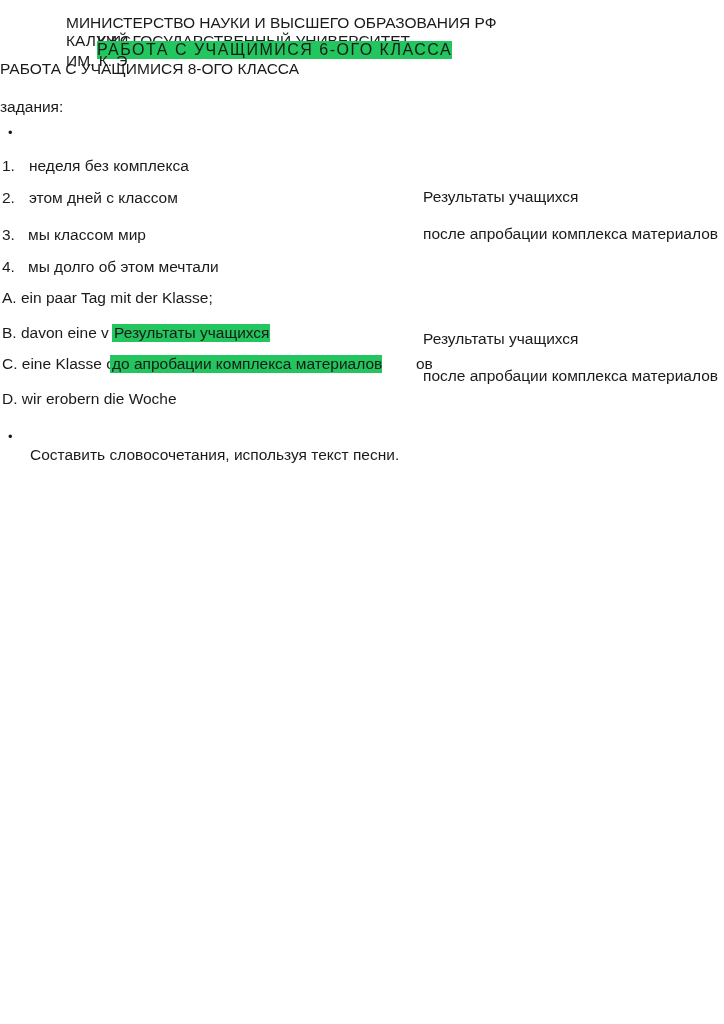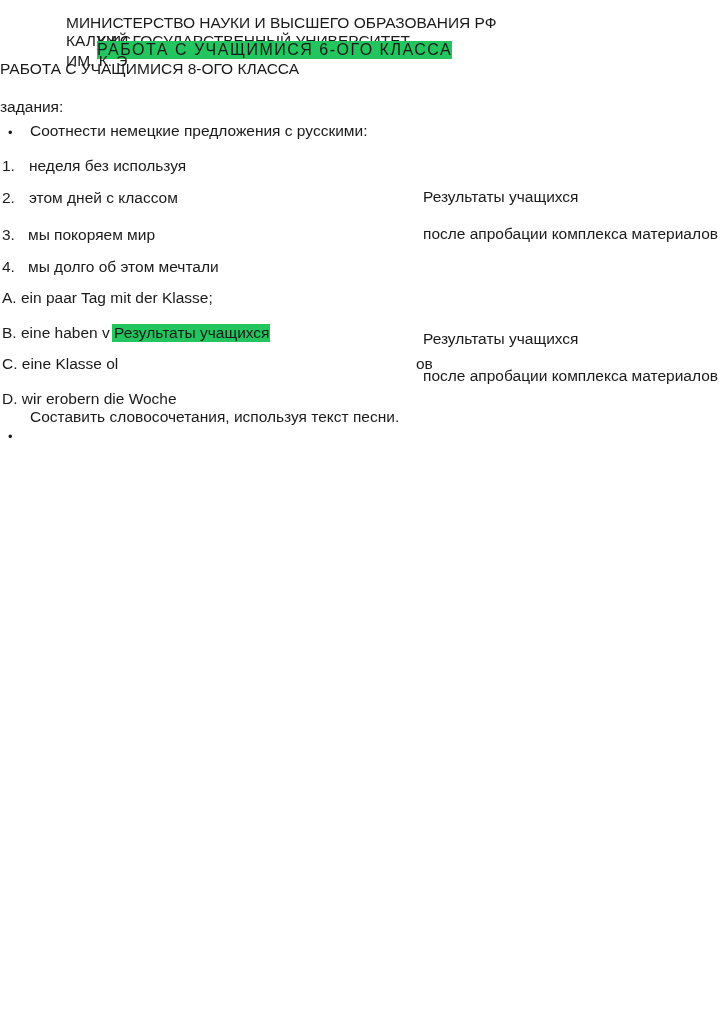--- a/index.html
+++ b/index.html
@@ -34,46 +34,46 @@
 
   <div class="t wbg title6" style="left:97px;top:41px;">РАБОТА С УЧАЩИМИСЯ 6-ОГО КЛАССА</div>
 
   <div class="t" style="left:66px;top:52px;">ИМ. К. Э</div>
 
   <div class="t" style="left:0;top:60px;">РАБОТА С УЧАЩИМИСЯ 8-ОГО КЛАССА</div>
 
   <div class="t" style="left:0;top:98px;">задания:</div>
 
   <span class="t bullet" style="left:8px;top:124px;">•</span>
-  <div class="t" style="left:30px;top:122px;">Соотнести немецкие предложения с русскими:</div>
 
   <span class="t" style="left:2px;top:157px;">1.</span>
-  <div class="t" style="left:29px;top:157px;">неделя без используя</div>
+  <div class="t" style="left:29px;top:157px;">неделя без комплекса</div>
 
   <span class="t" style="left:2px;top:189px;">2.</span>
   <div class="t" style="left:29px;top:189px;">этом дней с классом</div>
 
   <span class="t" style="left:2px;top:226px;">3.</span>
-  <div class="t" style="left:28px;top:226px;">мы покоряем мир</div>
+  <div class="t" style="left:28px;top:226px;">мы классом мир</div>
 
   <span class="t" style="left:2px;top:258px;">4.</span>
   <div class="t" style="left:2px;top:289px;">A. ein paar Tag mit der Klasse;</div>
 
   <div class="t" style="left:28px;top:258px;">мы долго об этом мечтали</div>
 
-  <div class="t" style="left:2px;top:324px;">B. eine haben v</div>
+  <div class="t" style="left:2px;top:324px;">B. davon eine v</div>
   <div class="t wbg" style="left:112px;top:324px;padding-left:2px;">Результаты учащихся</div>
 
   <div class="t" style="left:2px;top:355px;">C. eine Klasse ol</div>
+  <div class="t wbg" style="left:110px;top:355px;padding-left:2px;">до апробации комплекса материалов</div>
   <div class="t" style="left:416px;top:355px;">ов</div>
 
   <div class="t" style="left:2px;top:390px;">D. wir erobern die Woche</div>
 
   <span class="t bullet" style="left:8px;top:428px;">•</span>
-  <div class="t" style="left:30px;top:408px;text-align:center;">Составить словосочетания, используя текст песни.</div>
+  <div class="t" style="left:30px;top:446px;text-align:center;">Составить словосочетания, используя текст песни.</div>
 
   <div class="t" style="left:423px;top:188px;">Результаты учащихся</div>
   <div class="t" style="left:423px;top:225px;">после апробации комплекса материалов</div>
 
   <div class="t" style="left:423px;top:330px;">Результаты учащихся</div>
   <div class="t" style="left:423px;top:367px;">после апробации комплекса материалов</div>
 
 </div>
 
 </body></html>

